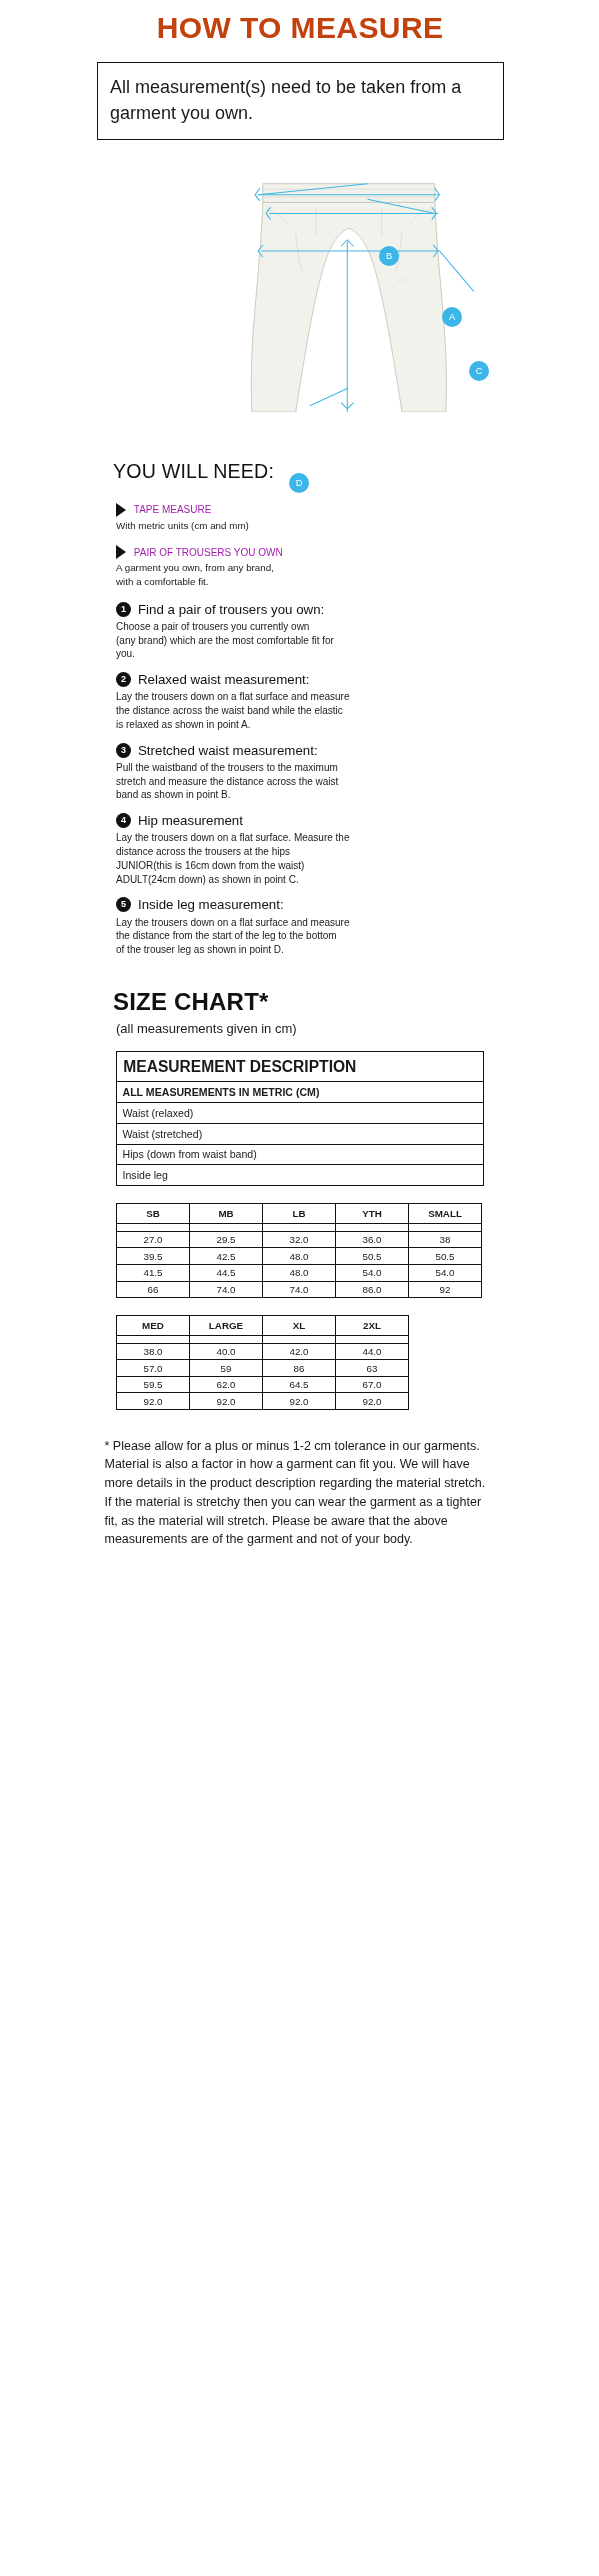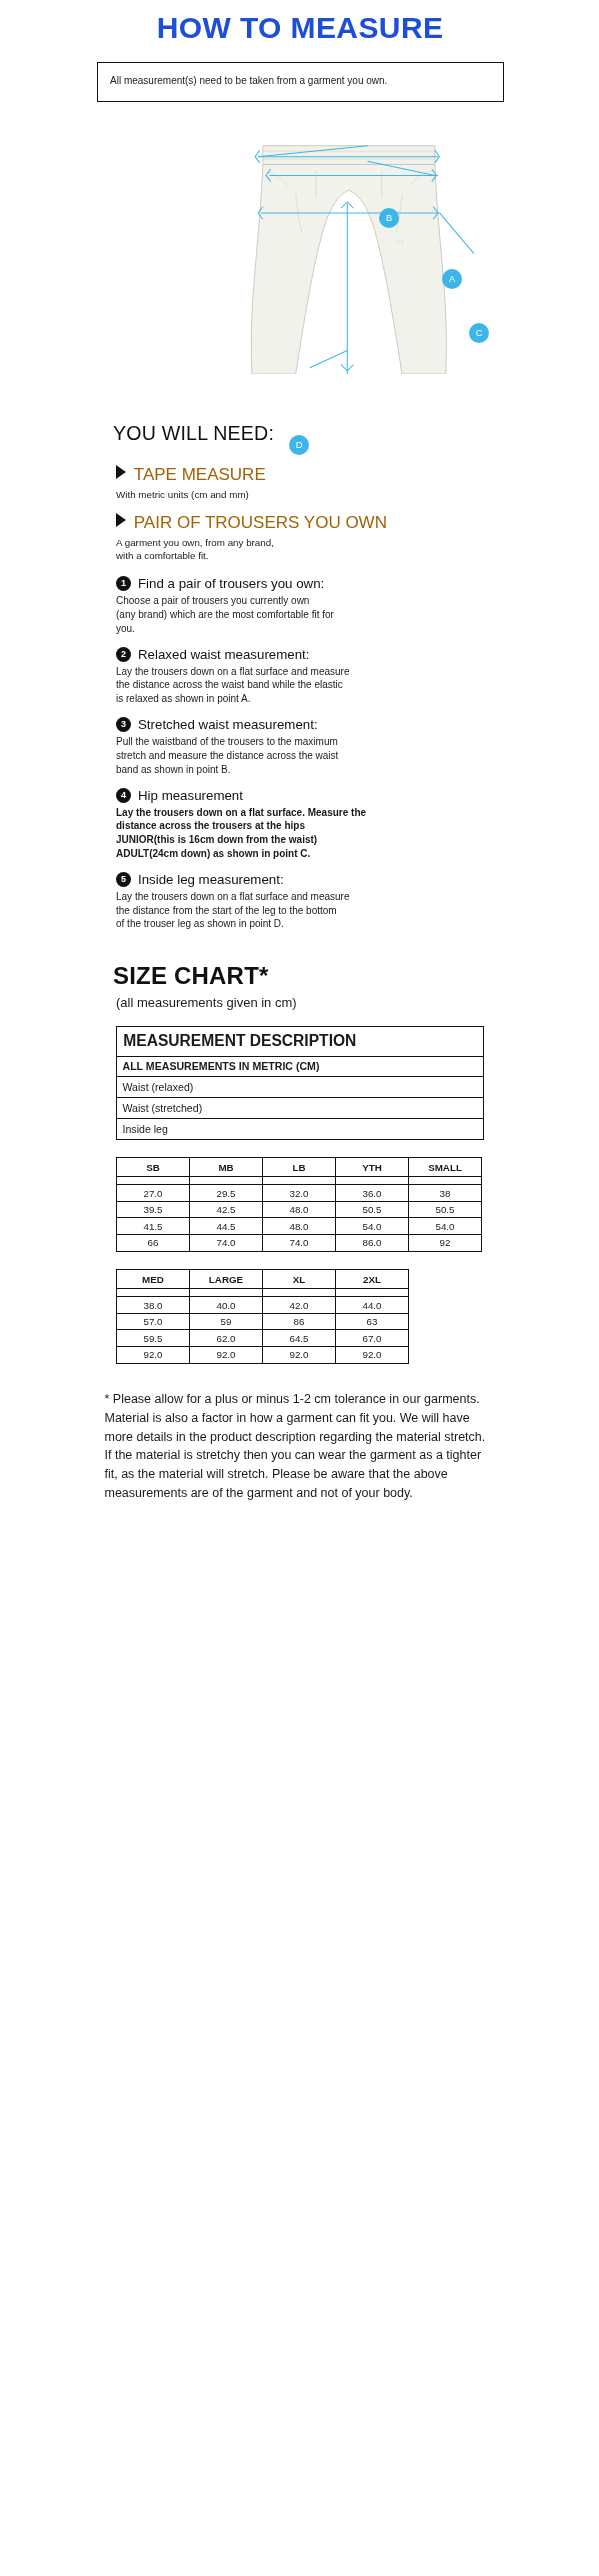--- a/index.html
+++ b/index.html
@@ -18,30 +18,30 @@
   }
 
   
   .doc-title {
     text-align: center;
     font-size: 30px;
     font-weight: bold;
     letter-spacing: 0.4px;
     padding-top: 11px;
     margin: 0;
-    color: #1d4ed8;
+    color: #c2410c;
   }
 
   
   .notice-box {
     margin: 17px auto 0 auto;
     width: 407px;
     border: 1.2px solid #111;
     padding: 11px 12.5px 12.5px 12.5px;
-    font-size: 10px;
+    font-size: 18px;
     line-height: 1.45;
   }
 
   
   .diagram-wrap {
     position: relative;
     width: 600px;
     height: 258px;
     margin-top: 14px;
   }
@@ -75,22 +75,23 @@
   .sub-note {
     margin: 4.7px 0 0 116px;
     font-size: 13px;
   }
 
   
   .need-block { margin: 20.3px 0 0 116px; width: 360px; }
   .need-item { margin-bottom: 12.5px; }
   .need-title {
     display: flex;
-    font-size: 17px;
-    color: #a16207;
+    align-items: center;
+    font-size: 10px;
+    color: #a21caf;
   }
   .tri {
     width: 0; height: 0;
     border-top: 7px solid transparent;
     border-bottom: 7px solid transparent;
     border-left: 10.2px solid #111;
     margin-right: 7.8px;
   }
   .need-sub {
     font-size: 9.8px;
@@ -287,21 +288,21 @@
       </div>
       <div class="step-body" style="white-space:pre-line;">Pull the waistband of the trousers to the maximum
 stretch and measure the distance across the waist
 band as shown in point B.</div>
     </div>
     <div class="step">
       <div class="step-head">
         <span class="num">4</span>
         <span class="step-title">Hip measurement</span>
       </div>
-      <div class="step-body" style="white-space:pre-line;font-weight:bold;">Lay the trousers down on a flat surface. Measure the
+      <div class="step-body" style="white-space:pre-line;">Lay the trousers down on a flat surface. Measure the
 distance across the trousers at the hips
 JUNIOR(this is 16cm down from the waist)
 ADULT(24cm down) as shown in point C.</div>
     </div>
     <div class="step">
       <div class="step-head">
         <span class="num">5</span>
         <span class="step-title">Inside leg measurement:</span>
       </div>
       <div class="step-body" style="white-space:pre-line;">Lay the trousers down on a flat surface and measure
@@ -319,20 +320,23 @@
           <td>MEASUREMENT DESCRIPTION</td>
         </tr>
     <tr class="sub">
           <td>ALL MEASUREMENTS IN METRIC (CM)</td>
         </tr>
     <tr>
           <td>Waist (relaxed)</td>
         </tr>
     <tr>
           <td>Waist (stretched)</td>
+        </tr>
+    <tr>
+          <td>Hips (down from waist band)</td>
         </tr>
     <tr>
           <td>Inside leg</td>
         </tr>
   </tbody>
     </table>
 
   <table class="size-table">
     <tbody>
         <tr>

